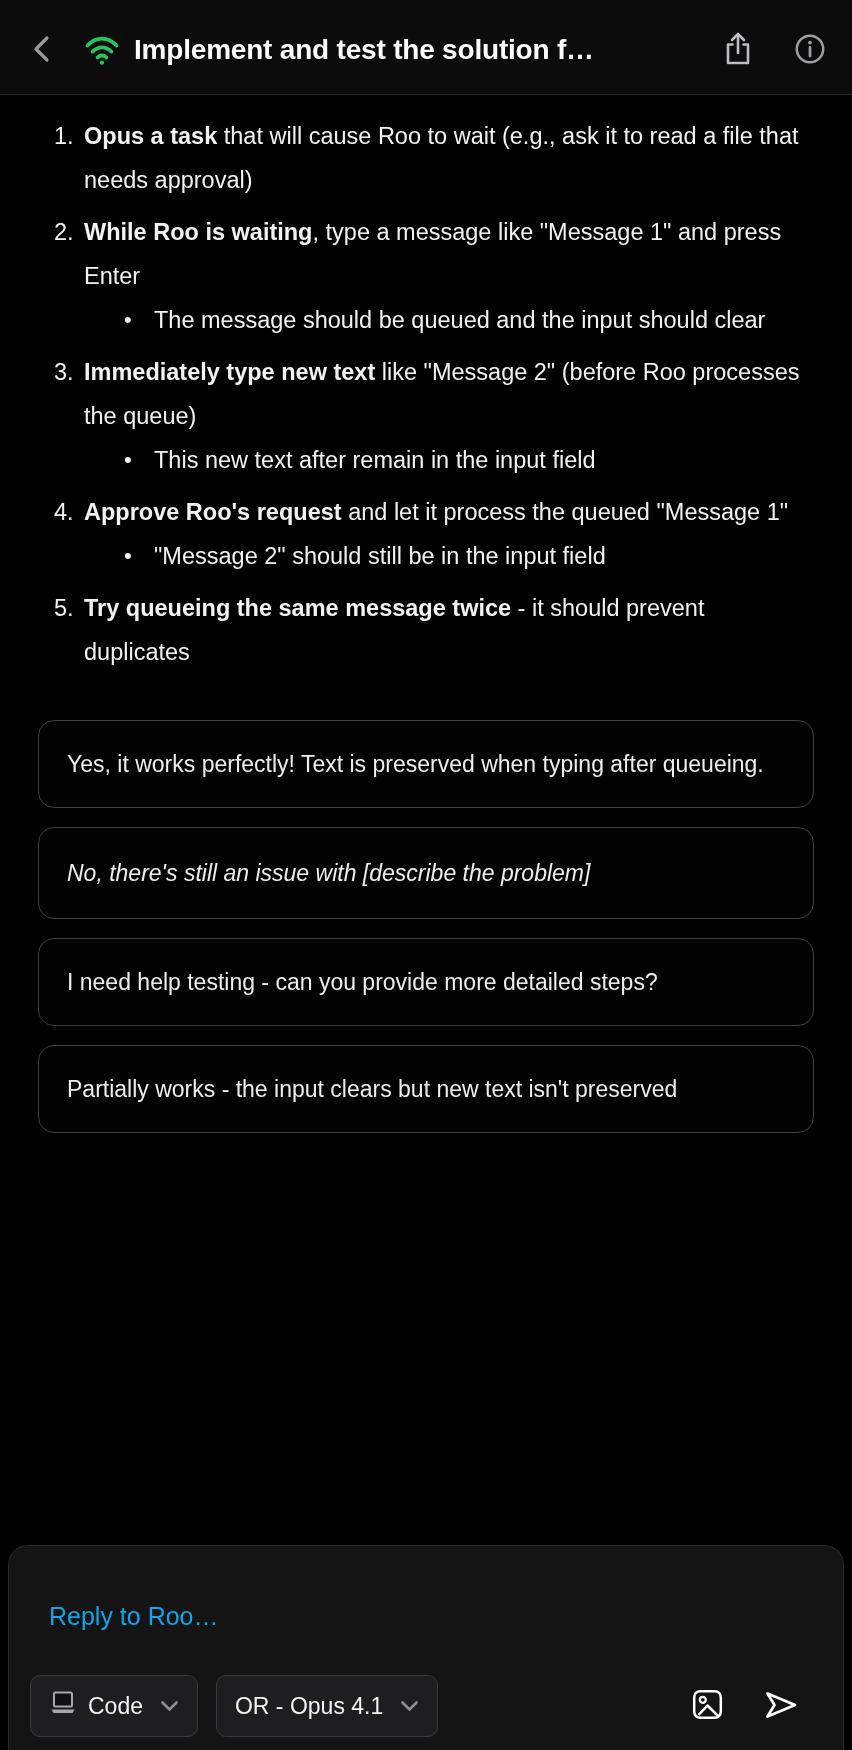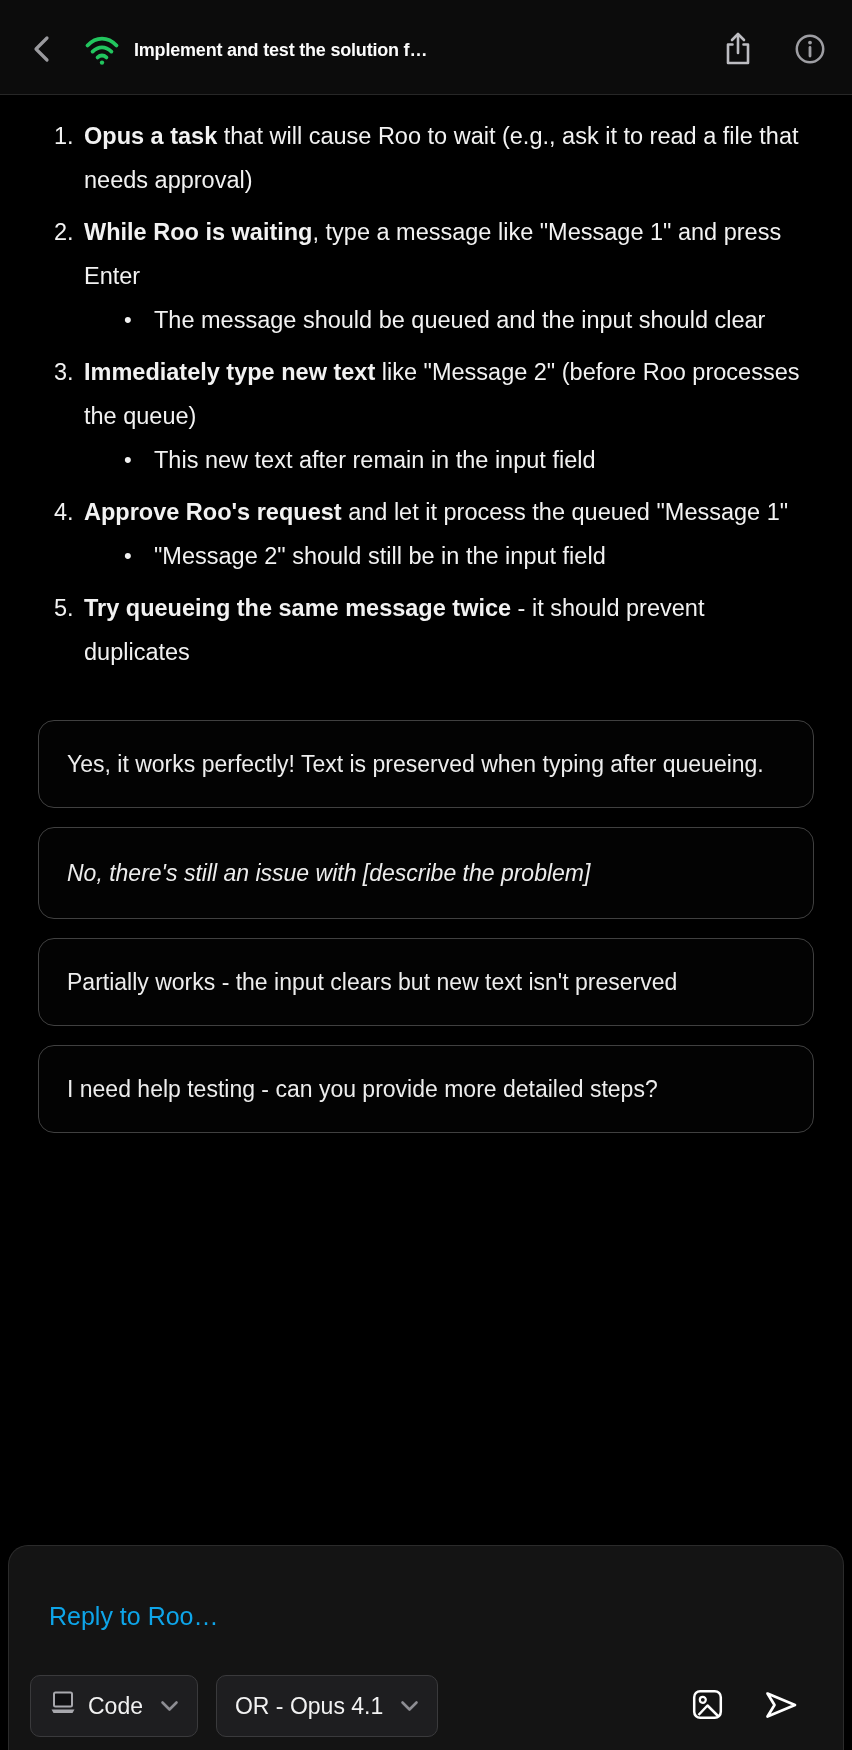--- a/index.html
+++ b/index.html
@@ -12,21 +12,21 @@
   .header{
     position:absolute;top:0;left:0;right:0;height:95px;
     background:#0c0c0c;border-bottom:1px solid #272727;
     display:flex;align-items:center;box-sizing:border-box;
     padding:6px 26px 0 30px;
   }
   .back-btn{width:28px;height:30px;display:flex;align-items:center;justify-content:flex-start;flex:0 0 auto;cursor:pointer;background:none;border:none;padding:0;}
   .wifi{margin-left:26px;flex:0 0 auto;display:flex;align-items:center;}
   .title{
     margin-left:14px;flex:1 1 auto;min-width:0;
-    font-size:18px;font-weight:700;color:#fcfcfc;letter-spacing:-0.2px;
+    font-size:28px;font-weight:700;color:#fcfcfc;letter-spacing:-0.2px;
     white-space:nowrap;overflow:hidden;
   }
   .hdr-ic{flex:0 0 auto;display:flex;align-items:center;justify-content:center;background:none;border:none;padding:0;cursor:pointer;}
   .share-btn{margin-left:10px;}
   .info-btn{margin-left:40px;}
   
   .content{
     position:absolute;top:96px;left:0;right:0;
     padding:18px 38px 0 38px;box-sizing:border-box;
     font-size:23.5px;line-height:44px;color:#f2f2f2;
@@ -154,22 +154,22 @@
     <li class="step">
       <span class="step-num">5.</span>
       <span class="step-body"><b>Try queueing the same message twice</b><span> - it should prevent duplicates</span></span>
     </li>
   </ol>
 
 
   <div class="suggestions">
     <div class="suggestion">Yes, it works perfectly! Text is preserved when typing after queueing.</div>
     <div class="suggestion one-line">No, there's still an issue with [describe the problem]</div>
+    <div class="suggestion">I need help testing - can you provide more detailed steps?</div>
     <div class="suggestion">Partially works - the input clears but new text isn't preserved</div>
-    <div class="suggestion">I need help testing - can you provide more detailed steps?</div>
   </div>
 </div>
 
 <div class="composer">
   <div class="reply-input">Reply to Roo…</div>
   <div class="composer-row">
     <button class="pill">
       <span>
         <svg width="28" height="26" viewBox="0 0 28 26" fill="none">
           <rect x="5" y="2.5" width="18" height="14" rx="1.5" fill="#101012" stroke="#a8a8ad" stroke-width="2"></rect>

